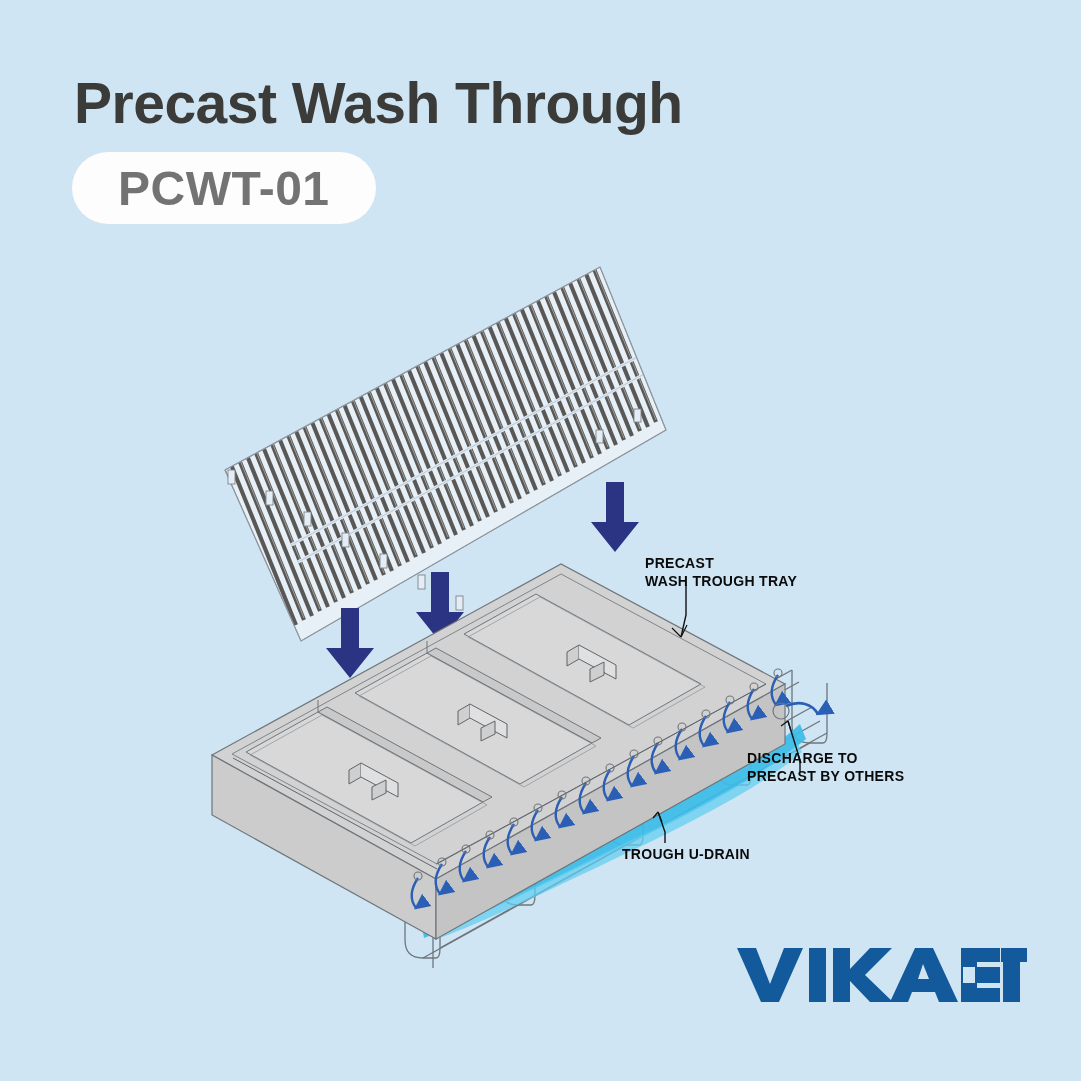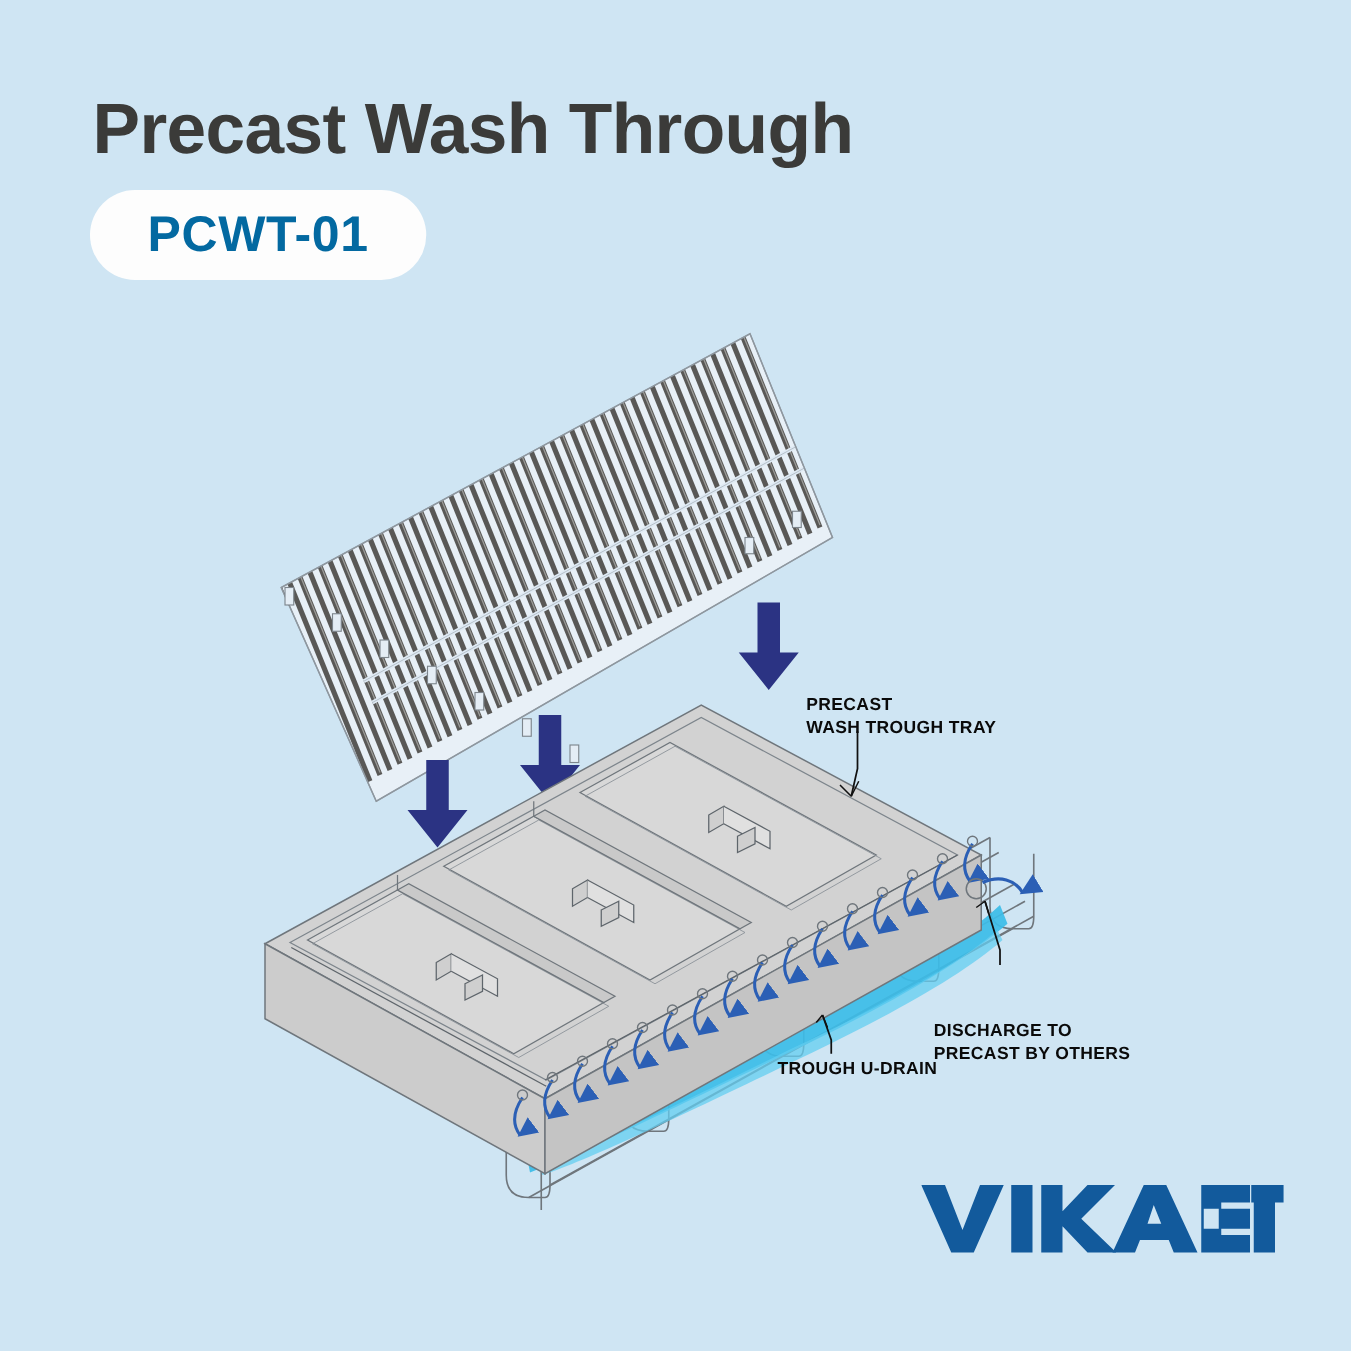--- a/index.html
+++ b/index.html
@@ -37,37 +37,37 @@
     height: 72px;
     min-width: 260px;
     padding: 0 46px;
     border-radius: 40px;
     background: #fdfdfd;
     display: flex;
     align-items: center;
     box-sizing: border-box;
   }
   .badge-text {
-    font-size: 40px;
+    font-size: 48px;
     font-weight: 700;
-    color: #0369a1;
+    color: #737373;
     letter-spacing: 0.5px;
     white-space: nowrap;
   }
   .callout {
     position: absolute;
     font-size: 14px;
     font-weight: 700;
     color: #0a0a0a;
     letter-spacing: 0.3px;
     line-height: 1.28;
     white-space: nowrap;
   }
   #callout-tray  { left: 645px; top: 555px; }
-  #callout-disch { left: 747px; top: 816px; }
+  #callout-disch { left: 747px; top: 750px; }
   #callout-udrain{ left: 622px; top: 846px; }
   .logo {
     position: absolute;
     left: 737px;
     top: 944px;
     width: 290px;
     height: 62px;
   }
   svg { display: block; }
 </style>

